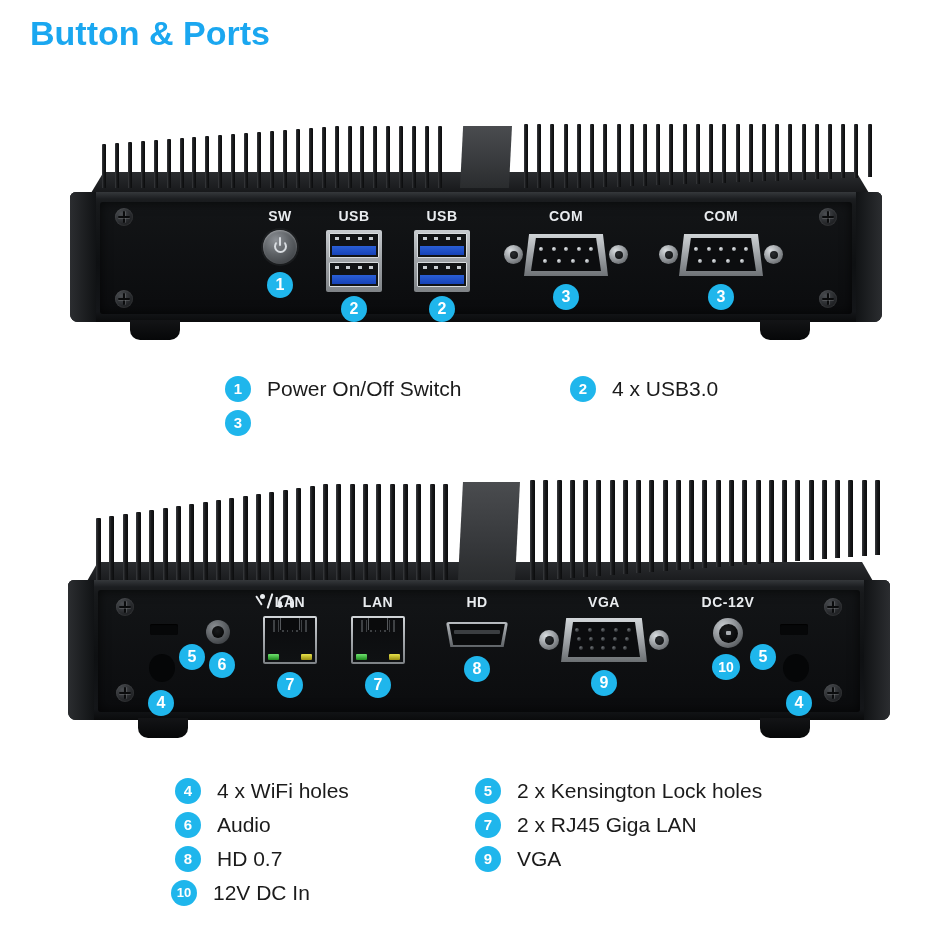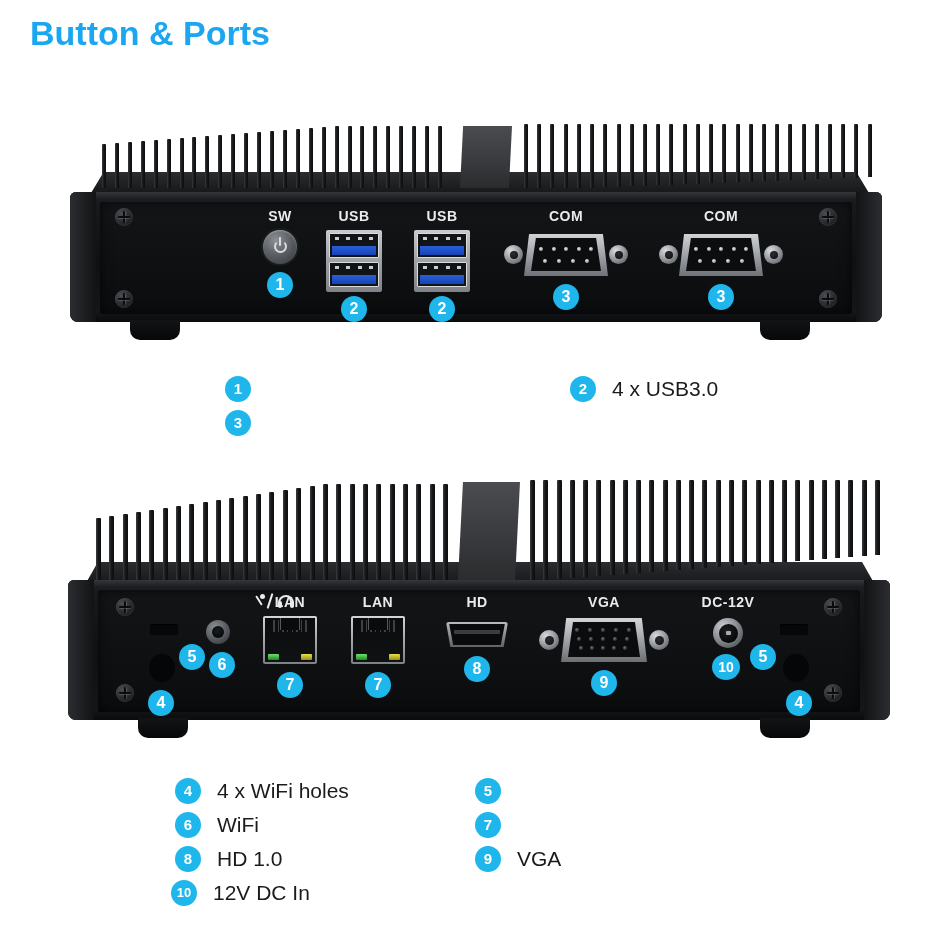--- a/index.html
+++ b/index.html
@@ -579,20 +579,21 @@
   </div>
 
   <div class="foot" style="left:70px; top:220px;"></div>
   <div class="foot" style="left:700px; top:220px;"></div>
 </div>
 
 <div class="legend" style="left:225px; top:376px; width:520px;">
   <div class="legend-row">
     <div class="legend-item" style="left:0px; top:0px;">
       <div class="legend-badge">1</div>
+      <div class="legend-text">Power On/Off Switch</div>
     </div>
     <div class="legend-item" style="left:345px; top:0px;">
       <div class="legend-badge">2</div>
       <div class="legend-text">4 x USB3.0</div>
     </div>
   </div>
   <div class="legend-row">
     <div class="legend-item" style="left:0px; top:0px;">
       <div class="legend-badge">3</div>
     </div>
@@ -796,35 +797,37 @@
 </div>
 
 <div class="legend" style="left:175px; top:778px; width:660px;">
   <div class="legend-row">
     <div class="legend-item" style="left:0px; top:0px;">
       <div class="legend-badge">4</div>
       <div class="legend-text">4 x WiFi holes</div>
     </div>
     <div class="legend-item" style="left:300px; top:0px;">
       <div class="legend-badge">5</div>
+      <div class="legend-text">2 x Kensington Lock holes</div>
     </div>
   </div>
   <div class="legend-row">
     <div class="legend-item" style="left:0px; top:0px;">
       <div class="legend-badge">6</div>
-      <div class="legend-text">WiFi</div>
+      <div class="legend-text">Audio</div>
     </div>
     <div class="legend-item" style="left:300px; top:0px;">
       <div class="legend-badge">7</div>
+      <div class="legend-text">2 x RJ45 Giga LAN</div>
     </div>
   </div>
   <div class="legend-row">
     <div class="legend-item" style="left:0px; top:0px;">
       <div class="legend-badge">8</div>
-      <div class="legend-text">HD 1.0</div>
+      <div class="legend-text">HD 0.7</div>
     </div>
     <div class="legend-item" style="left:300px; top:0px;">
       <div class="legend-badge">9</div>
       <div class="legend-text">VGA</div>
     </div>
   </div>
   <div class="legend-row">
     <div class="legend-item" style="left:-4px; top:0px;">
       <div class="legend-badge" style="font-size:13px;">10</div>
       <div class="legend-text">12V DC In</div>

